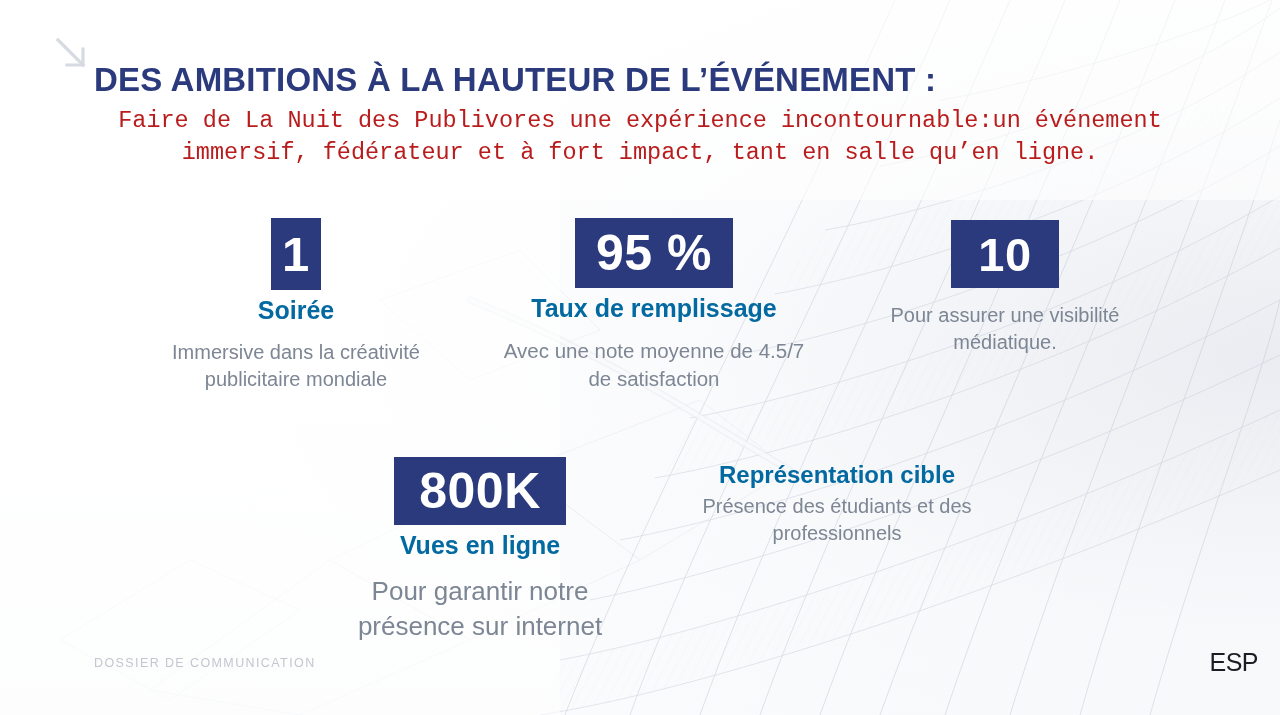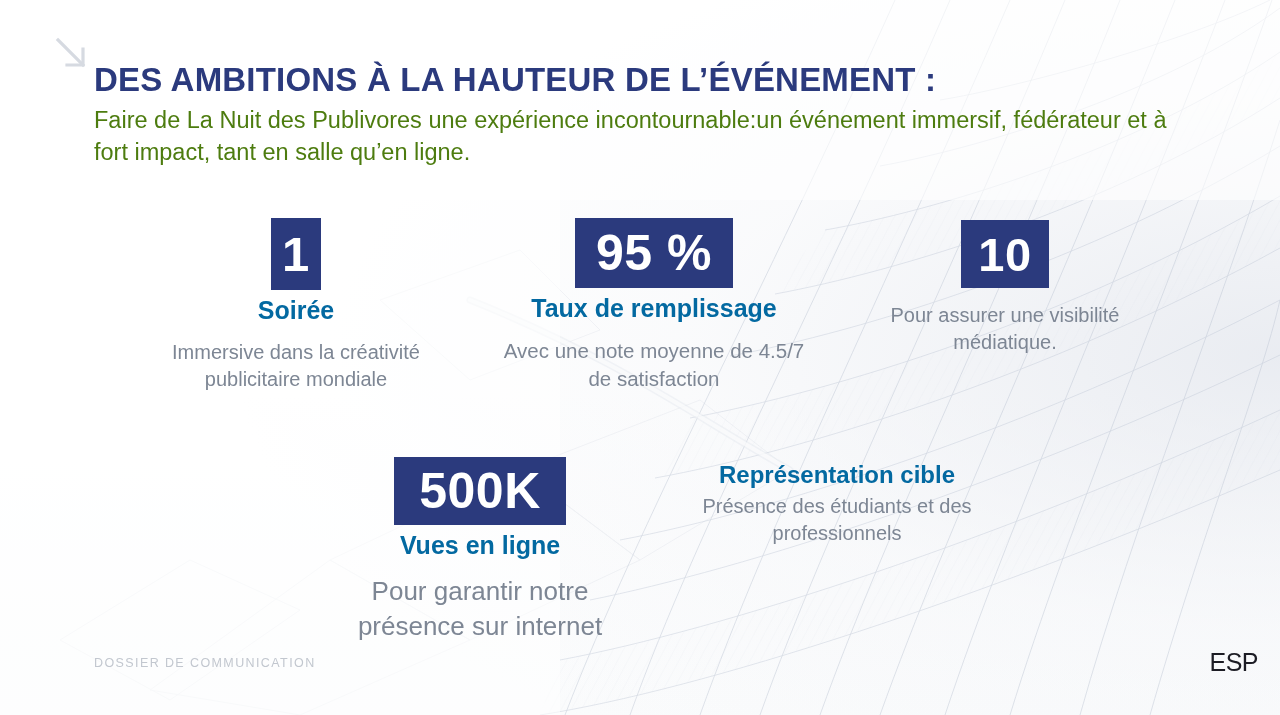--- a/index.html
+++ b/index.html
@@ -62,23 +62,24 @@
     font-weight: bold;
     letter-spacing: 0.2px;
     color: #2b3a7d;
     font-family: "Liberation Sans", sans-serif;
   }
   .slide-subtitle {
     margin: 6px 0 0 0;
     font-size: 23.5px;
     line-height: 1.36;
     font-weight: normal;
-    color: #4d7c0f;
+    color: #b91c1c;
     max-width: 1092px;
-    font-family: Liberation Sans, sans-serif;
+    font-family: Liberation Mono, monospace;
+    text-align: center;
   }
 
   
   .stat {
     position: absolute;
     text-align: center;
   }
   .stat-badge {
     display: inline-flex;
     align-items: center;
@@ -109,21 +110,21 @@
   #stat-1 .stat-badge { width: 50px; height: 72px; font-size: 49px; }
   #stat-1 .stat-label { font-size: 25px; }
   #stat-1 .stat-desc  { font-size: 20px; }
 
   #stat-2      { left: 492px; top: 218px; width: 324px; }
   #stat-2 .stat-badge { width: 158px; height: 70px; font-size: 50px; }
   #stat-2 .stat-label { font-size: 25px; }
   #stat-2 .stat-desc  { font-size: 20.5px; }
 
   #stat-3      { left: 843px; top: 220px; width: 324px; }
-  #stat-3 .stat-badge { width: 88px; height: 68px; font-size: 47px; }
+  #stat-3 .stat-badge { width: 108px; height: 68px; font-size: 47px; }
   #stat-3 .stat-label { font-size: 24px; }
   #stat-3 .stat-desc  { font-size: 20px; }
 
   #stat-4      { left: 320px; top: 457px; width: 320px; }
   #stat-4 .stat-badge { width: 172px; height: 68px; font-size: 50px; }
   #stat-4 .stat-label { font-size: 25px; }
   #stat-4 .stat-desc  { font-size: 26px; }
 
   #stat-5      { left: 677px; top: 453px; width: 320px; }
   #stat-5 .stat-badge { width: 151px; height: 72px; font-size: 50px; }
@@ -253,21 +254,21 @@
     <div class="stat-label">Taux de remplissage</div>
     <div class="stat-desc">Avec une note moyenne de 4.5/7 de satisfaction</div>
   </div>
 
   <div class="stat" id="stat-3">
     <div class="stat-badge">10</div>
     <div class="stat-desc">Pour assurer une visibilité médiatique.</div>
   </div>
 
   <div class="stat" id="stat-4">
-    <div class="stat-badge">500K</div>
+    <div class="stat-badge">800K</div>
     <div class="stat-label">Vues en ligne</div>
     <div class="stat-desc">Pour garantir notre présence sur internet</div>
   </div>
 
   <div class="stat" id="stat-5">
     <div class="stat-label">Représentation cible</div>
     <div class="stat-desc">Présence des étudiants et des professionnels</div>
   </div>
 
   <div class="footer-note">DOSSIER DE COMMUNICATION</div>

